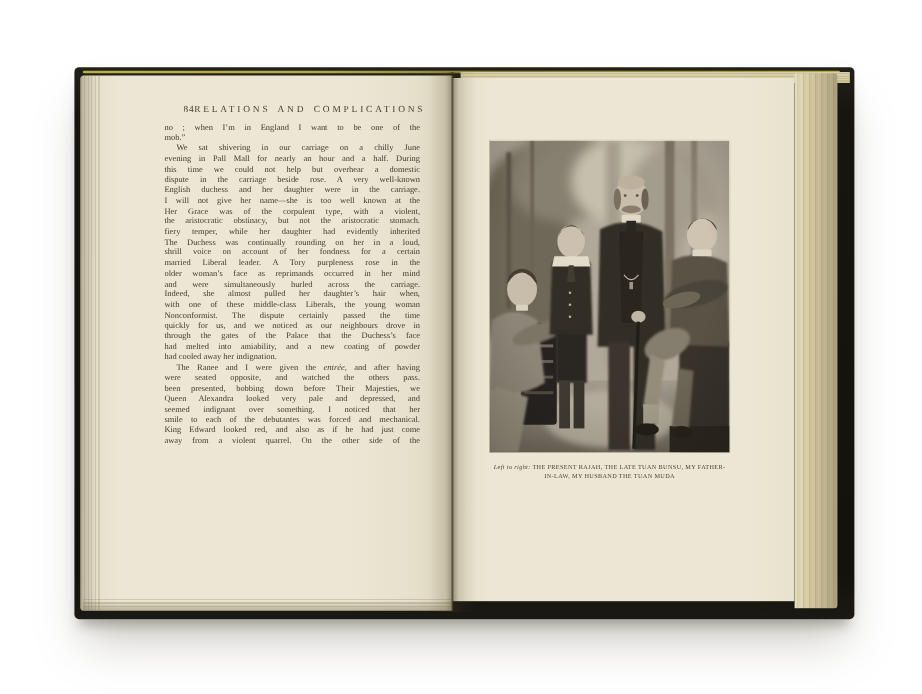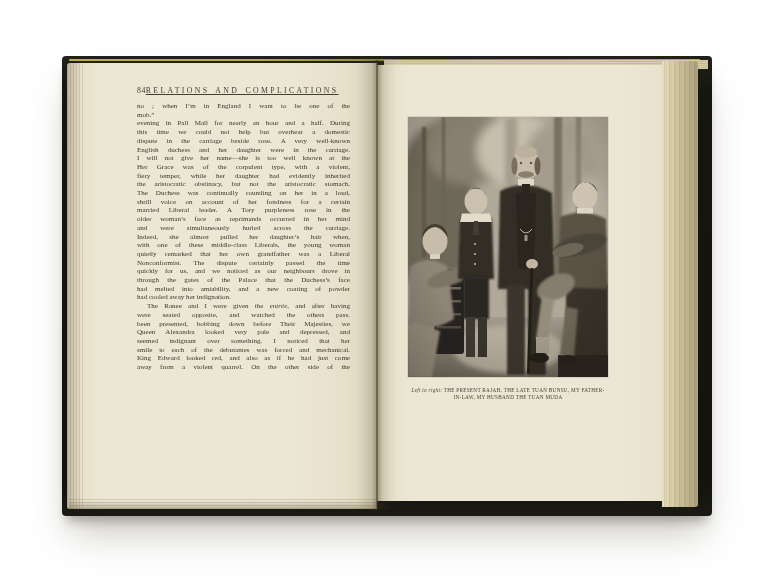--- a/index.html
+++ b/index.html
@@ -34,27 +34,27 @@
                linear-gradient(90deg,rgba(90,80,55,.25),rgba(0,0,0,0) 85%);
     border-radius:3px 0 0 3px;
   }
   .edge-bottom{
     position:absolute;left:2px;bottom:0;width:99%;height:10px;
     background:repeating-linear-gradient(0deg,rgba(120,108,76,.25) 0 1px,rgba(0,0,0,0) 1px 3px),
                linear-gradient(0deg,rgba(100,90,60,.38),rgba(0,0,0,0) 85%);
   }
 
   .runhead{
-    position:absolute;left:75px;top:30px;width:214px;
+    position:absolute;left:91px;top:30px;width:214px;
     color:#443e30;font-size:7.8px;display:flex;align-items:baseline;
     white-space:nowrap;
     text-align:right;
   }
   .runhead .pnum{letter-spacing:.5px;}
-  .runhead .rtitle{margin-left:0;letter-spacing:2.35px;word-spacing:2px;text-decoration:underline;}
+  .runhead .rtitle{margin-left:0;letter-spacing:2.35px;word-spacing:2px;}
 
   .bodycopy{position:absolute;left:75px;top:46px;width:213px;color:#3d372b;}
   .bl{
     font-size:7.05px;line-height:8.7px;
     text-align:justify;text-align-last:justify;
     white-space:normal;
   }
   .bl.ind{text-indent:10px;}
   .bl.plast{text-align-last:left;}
   .it{font-style:italic;}
@@ -113,36 +113,36 @@
     </div>
 
     <div class="runhead">
       <span class="pnum">84</span>
       <span class="rtitle">RELATIONS AND COMPLICATIONS</span>
     </div>
 
     <div class="bodycopy">
       <div class="bl">no ; when I’m in England I want to be one of the</div>
       <div class="bl plast">mob.”</div>
+      <div class="bl ind">We sat shivering in our carriage on a chilly June</div>
       <div class="bl">evening in Pall Mall for nearly an hour and a half.  During</div>
       <div class="bl">this time we could not help but overhear a domestic</div>
       <div class="bl">dispute in the carriage beside rose.  A very well-known</div>
       <div class="bl">English duchess and her daughter were in the carriage.</div>
       <div class="bl">I will not give her name—she is too well known at the</div>
       <div class="bl">Her Grace was of the corpulent type, with a violent,</div>
+      <div class="bl">the aristocratic obstinacy, but not the aristocratic stomach.</div>
       <div class="bl">fiery temper, while her daughter had evidently inherited</div>
-      <div class="bl">the aristocratic obstinacy, but not the aristocratic stomach.</div>
       <div class="bl">The Duchess was continually rounding on her in a loud,</div>
       <div class="bl">shrill voice on account of her fondness for a certain</div>
       <div class="bl">married Liberal leader.  A Tory purpleness rose in the</div>
       <div class="bl">older woman’s face as reprimands occurred in her mind</div>
       <div class="bl">and were simultaneously hurled across the carriage.</div>
       <div class="bl">Indeed, she almost pulled her daughter’s hair when,</div>
       <div class="bl">with one of these middle-class Liberals, the young woman</div>
-      <div class="bl">quietly remarked that her own grandfather was a Liberal</div>
       <div class="bl">Nonconformist.  The dispute certainly passed the time</div>
       <div class="bl">quickly for us, and we noticed as our neighbours drove in</div>
       <div class="bl">through the gates of the Palace that the Duchess’s face</div>
       <div class="bl">had melted into amiability, and a new coating of powder</div>
       <div class="bl plast">had cooled away her indignation.</div>
       <div class="bl ind"><span>The Ranee and I were given the </span><span class="it">entrée</span><span>, and after having</span></div>
       <div class="bl">were seated opposite, and watched the others pass.</div>
       <div class="bl">been presented, bobbing down before Their Majesties, we</div>
       <div class="bl">Queen Alexandra looked very pale and depressed, and</div>
       <div class="bl">seemed indignant over something.  I noticed that her</div>

